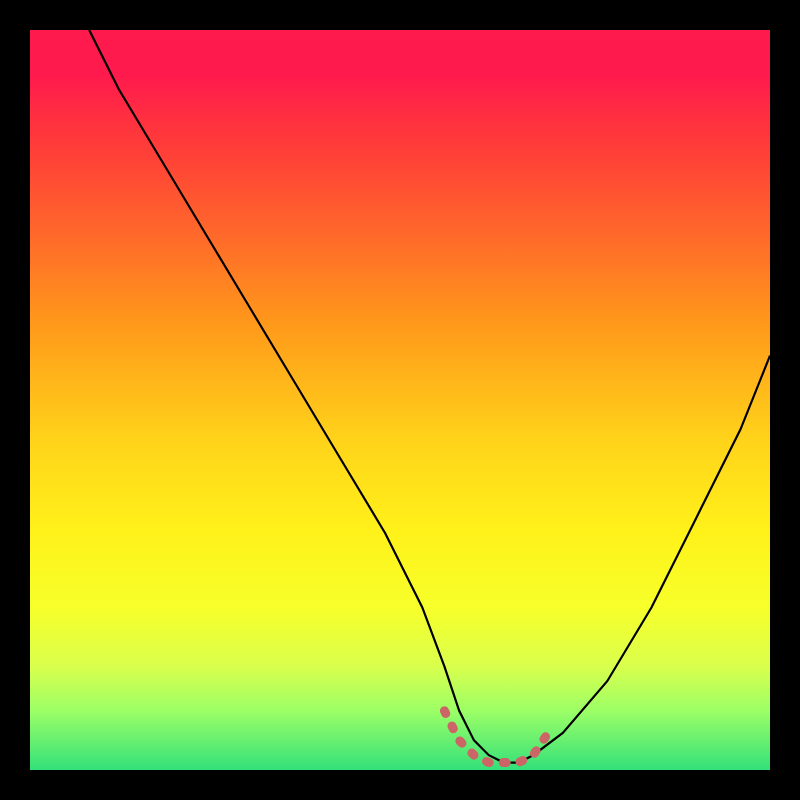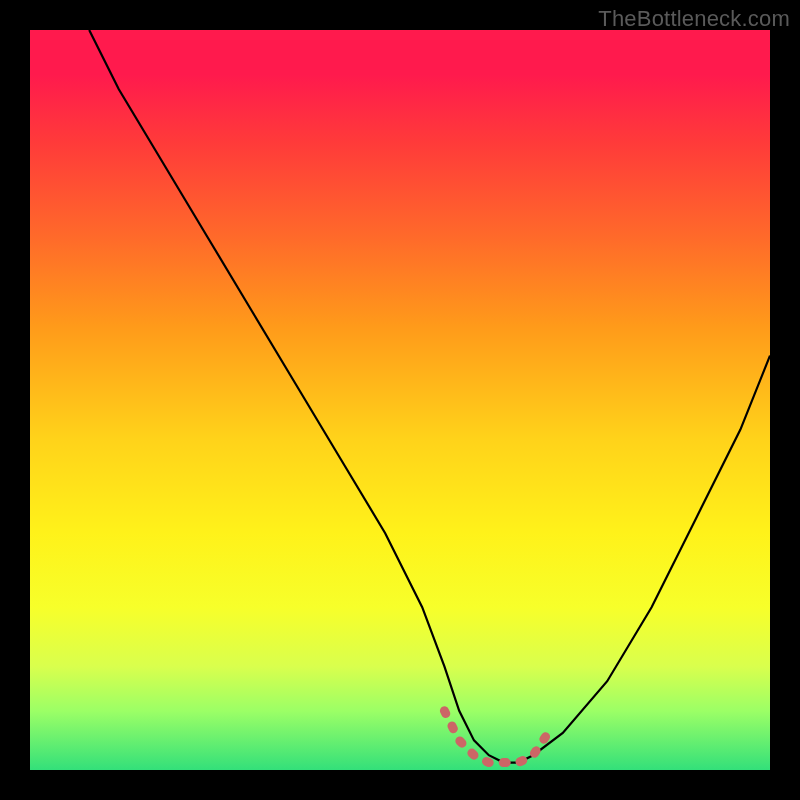--- a/index.html
+++ b/index.html
@@ -52,21 +52,20 @@
     left: 0;
     top: 0;
     width: 740px;
     height: 740px;
   }
 </style>
 </head>
 <body>
 
 <div class="frame">
-  <div class="watermark">TheBottleneck.com</div>
 
   <div class="plot">
     <svg class="curve" viewBox="0 0 740 740" preserveAspectRatio="none">
       <path d="M59.2 0.0 L88.8 59.2 L133.2 133.2 L177.6 207.2 L222.0 281.2 L266.4 355.2 L310.8 429.2 L355.2 503.2 L392.2 577.2 L414.4 636.4 L429.2 680.8 L444.0 710.4 L458.8 725.2 L473.6 732.6 L488.4 732.6 L503.2 725.2 L532.8 703.0 L577.2 651.2 L621.6 577.2 L666.0 488.4 L710.4 399.6 L740.0 325.6" id="curve-main" fill="none" stroke="#000" stroke-width="2.2"></path>
       <path d="M414.4 680.8 L429.2 710.4 L444.0 725.2 L458.8 732.6 L473.6 732.6 L488.4 732.6 L503.2 725.2 L518.0 703.0" id="curve-highlight" fill="none" stroke="#cc6666" stroke-width="9" stroke-linecap="round" stroke-dasharray="3 14"></path>
     </svg>
   </div>
 </div>
 
 </body></html>

